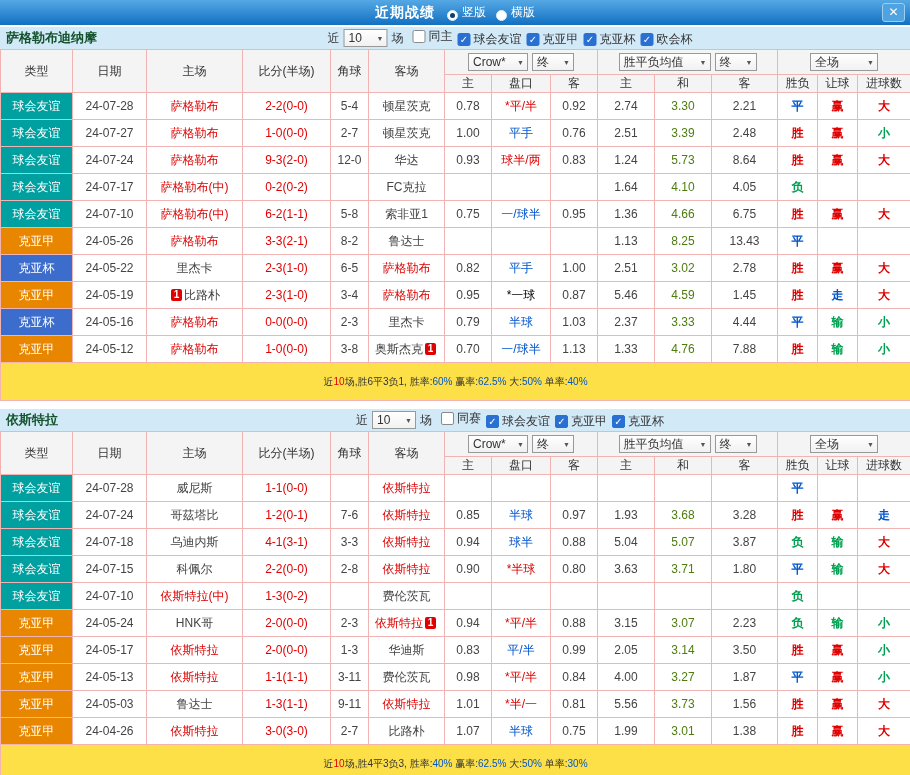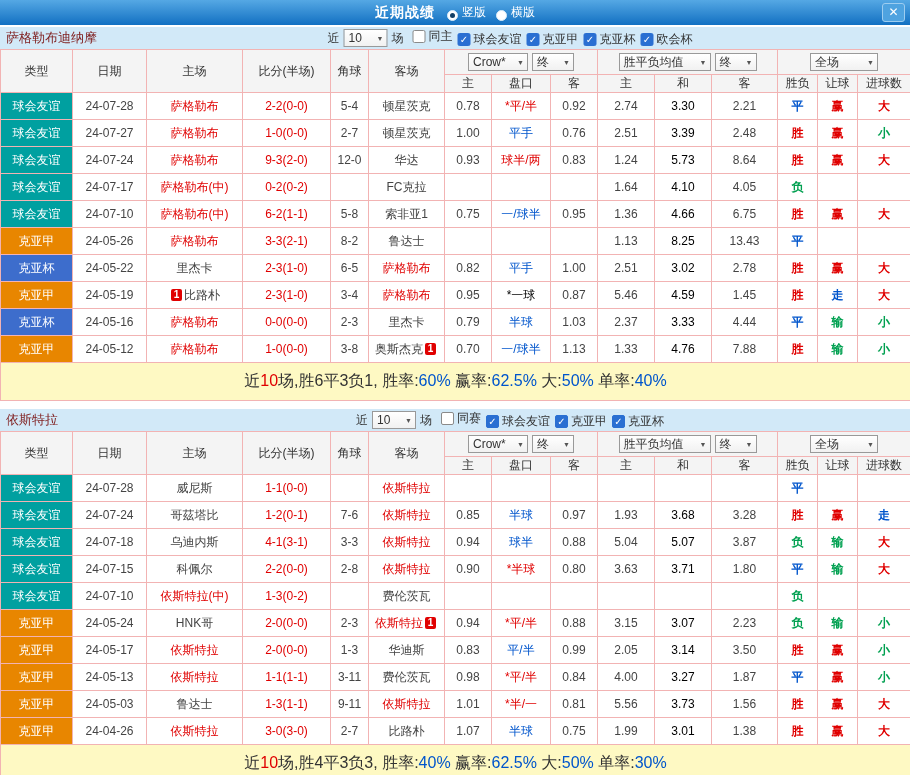--- a/index.html
+++ b/index.html
@@ -8,43 +8,43 @@
 .titlebar{position:relative;height:25px;background:linear-gradient(#55a8e4,#1270c2);display:flex;align-items:center;justify-content:center;gap:12px;color:#fff}
 .titlebar .title{font-weight:bold;font-size:14px;letter-spacing:1px}
 .view-options{display:flex;align-items:center;gap:10px}
 .radio-opt{display:inline-flex;align-items:flex-end;gap:4px;cursor:pointer}
 .radio{width:11px;height:11px;border-radius:50%;background:#fff;display:inline-flex;align-items:center;justify-content:center;border:1px solid #d8ecfa}
 .radio .dot{width:5px;height:5px;border-radius:50%;background:#123f66}
 .close-btn{position:absolute;right:5px;top:3px;width:23px;height:19px;background:#4fa3e0;border:1px solid #9dcdf0;border-radius:3px;color:#fff;font-weight:bold;text-align:center;line-height:17px;font-size:12px;cursor:pointer}
 .section{margin-top:2px}
 .section + .section{margin-top:8px}
 .band{position:relative;height:22px;background:#d2e9f8;display:flex;align-items:center;padding:0 6px}
-.band .team{font-weight:normal;color:#7f1d1d;font-size:13px}
+.band .team{font-weight:bold;color:#14532d;font-size:13px}
 .filter{position:absolute;left:calc(50% + 55px);transform:translateX(-50%);display:flex;align-items:center;gap:4px;white-space:nowrap}
 .sel{display:inline-flex;align-items:center;justify-content:space-between;background:linear-gradient(#fff,#f1f1f1);border:1px solid #999;height:18px;padding:0 3px 0 4px;font-size:12px;gap:3px;cursor:pointer;vertical-align:middle}
 .sel .arr{font-size:7px;color:#555}
 .w-count{width:44px}
 .w-comp{width:60px;margin-right:4px}
 .w-final{width:42px}
 .w-eu{width:92px;margin-right:4px}
 .w-full{width:68px}
 .cb{display:inline-flex;align-items:center;gap:3px;margin-left:5px;cursor:pointer}
 .cbox{width:13px;height:13px;border:1px solid #8a8a8a;background:#fff;border-radius:2px;font-size:10px;line-height:11px;text-align:center;color:#fff}
 .cbox.on{background:#2a6fd2;border-color:#2a6fd2}
 table{width:910px;border-collapse:collapse;table-layout:fixed}
 th,td{border:1px solid #f2b3b3;text-align:center;overflow:hidden;white-space:nowrap}
 thead th{background:#f4f4f4;font-weight:normal;color:#333;font-size:12px}
 tr.h1 th{height:25px}
 tr.h2 th{height:15px}
 tbody td{height:27px;font-size:12px;color:#444}
 td.col-type{color:#fff}
 td.col-score{color:#e00000}
-td.draw{color:#000000}
+td.draw{color:#4d7c0f}
 td.res{font-weight:bold}
-tfoot td{height:38px;background:#fef9c3;font-size:16px}
+tfoot td{height:38px;background:#fde047;font-size:10px}
 .badge1{display:inline-block;min-width:11px;height:12px;background:#e00000;color:#fff;font-size:10px;line-height:12px;border-radius:2px;padding:0 1px;margin:0 2px;vertical-align:1px;font-weight:bold}
 .hl{color:#e00000}
 </style>
 </head>
 <body>
 
 <div class="titlebar">
   <span class="title">近期战绩</span>
   <span class="view-options" id="view-options">
       <span class="radio-opt">

